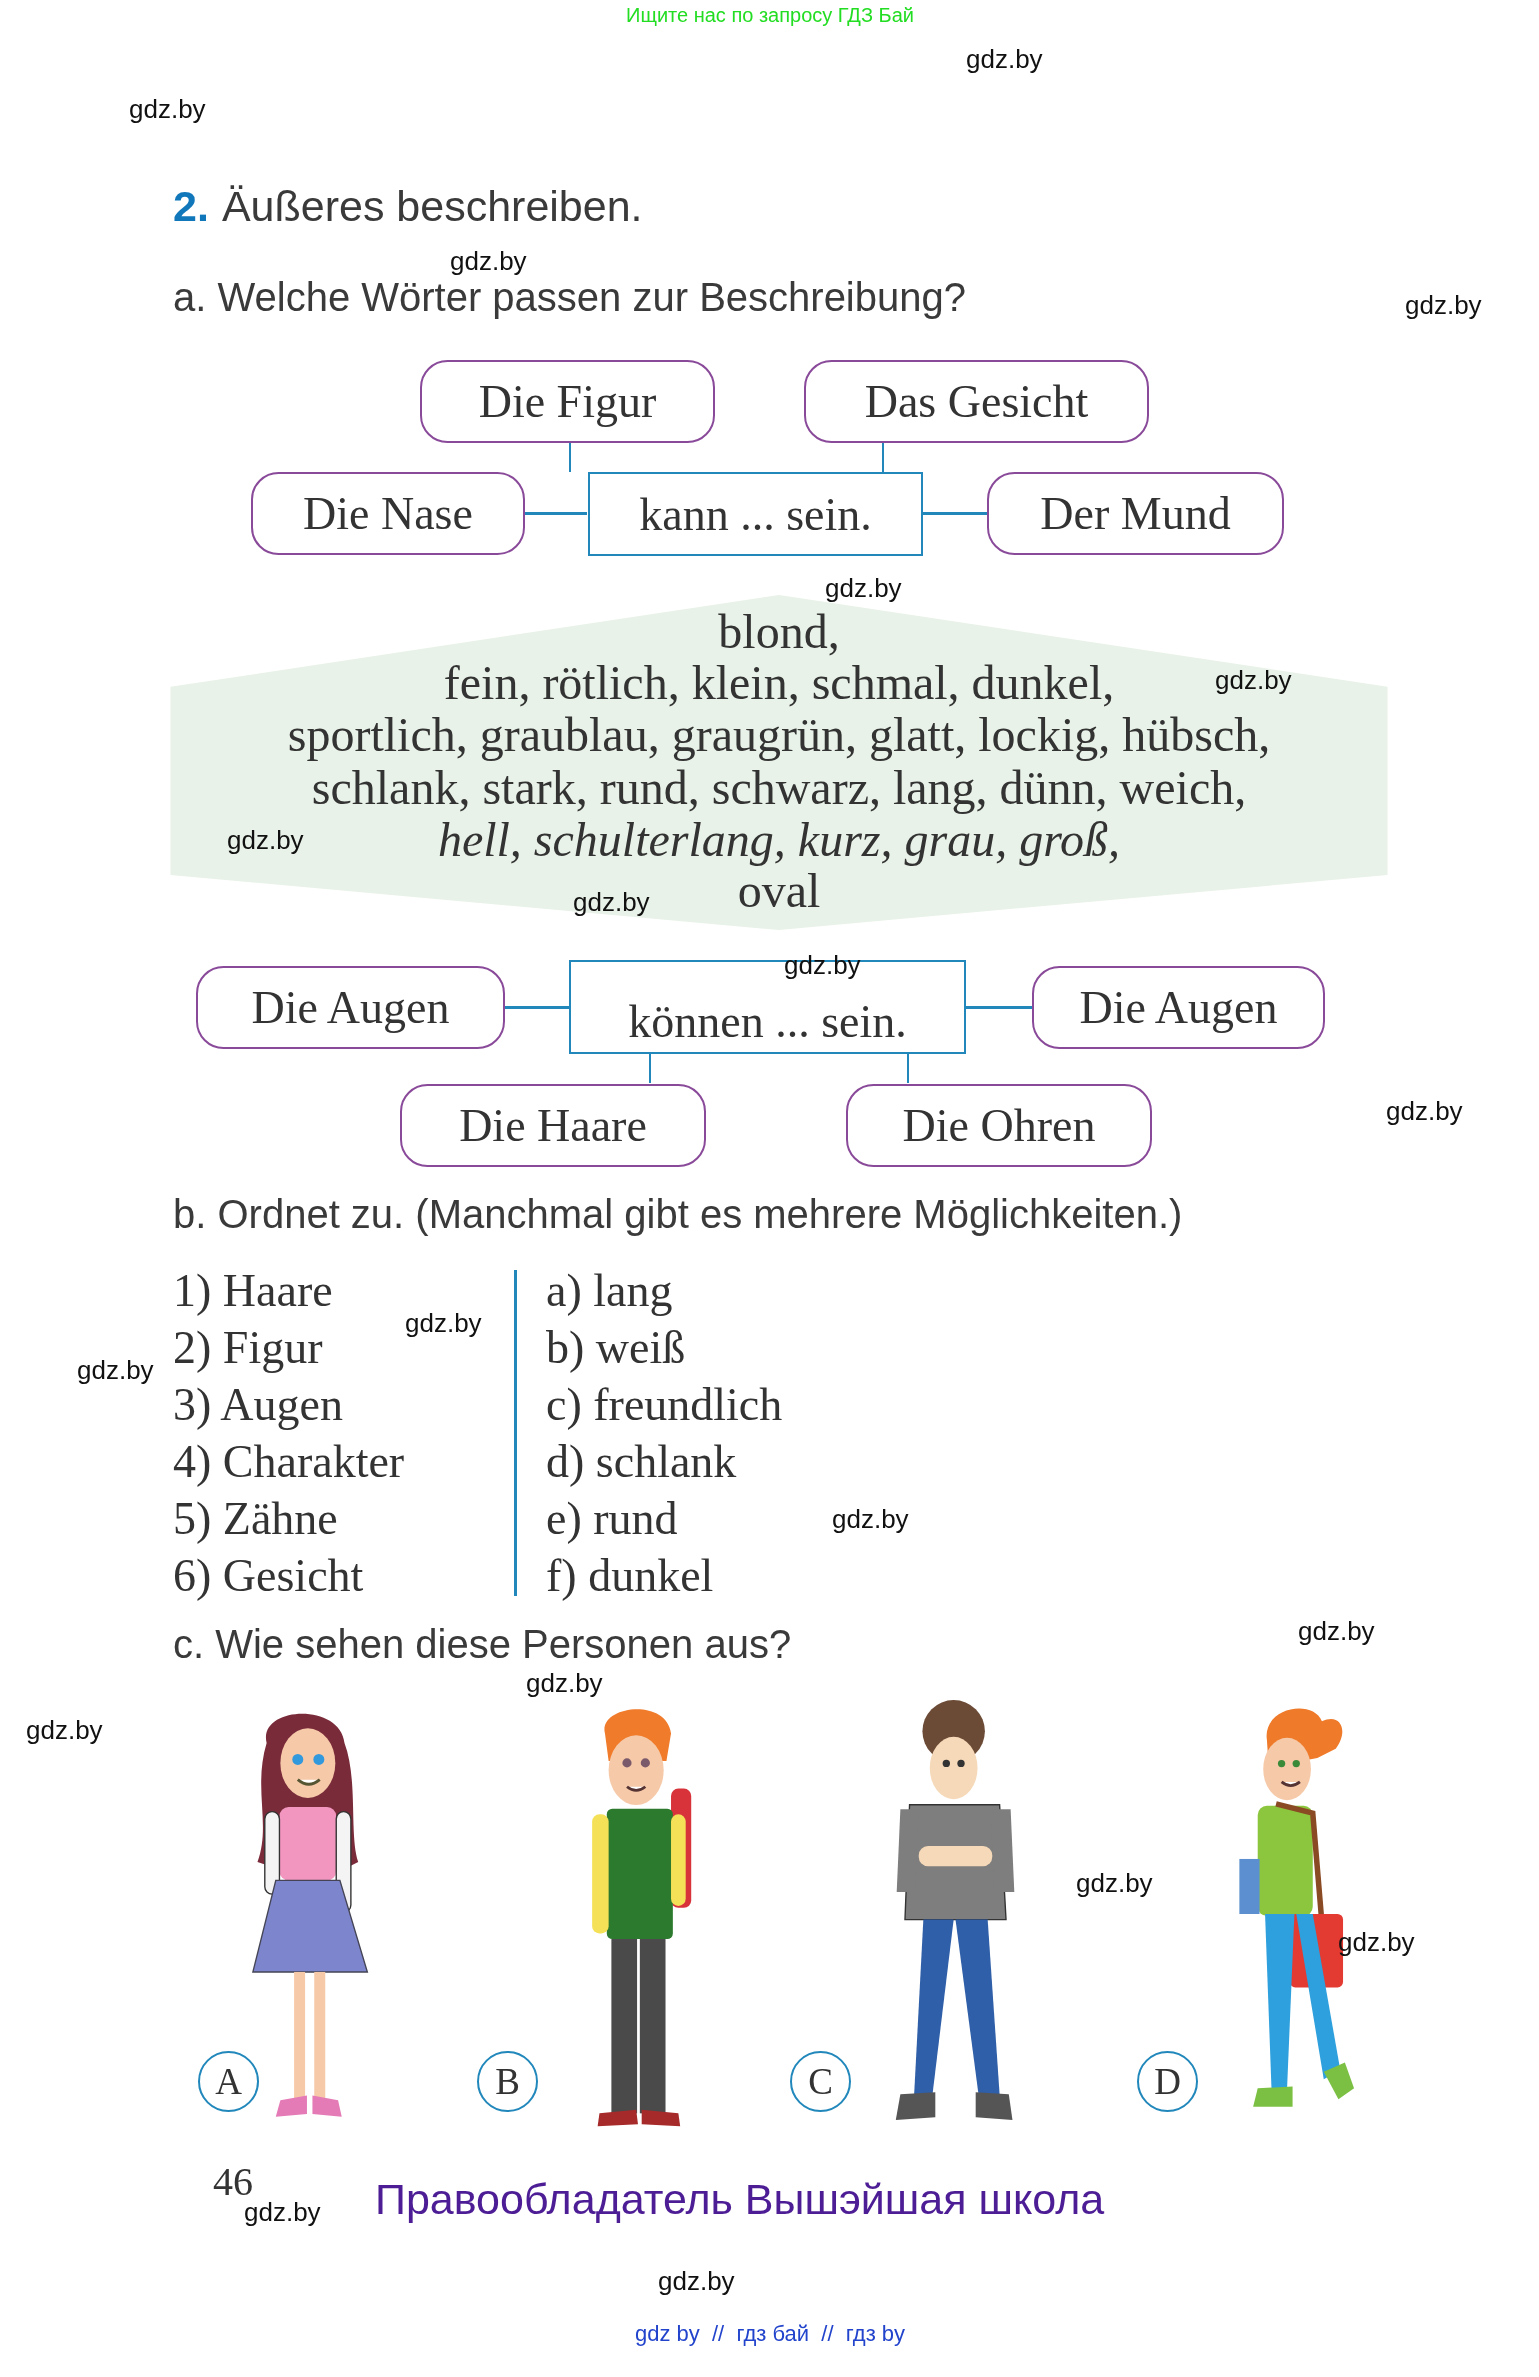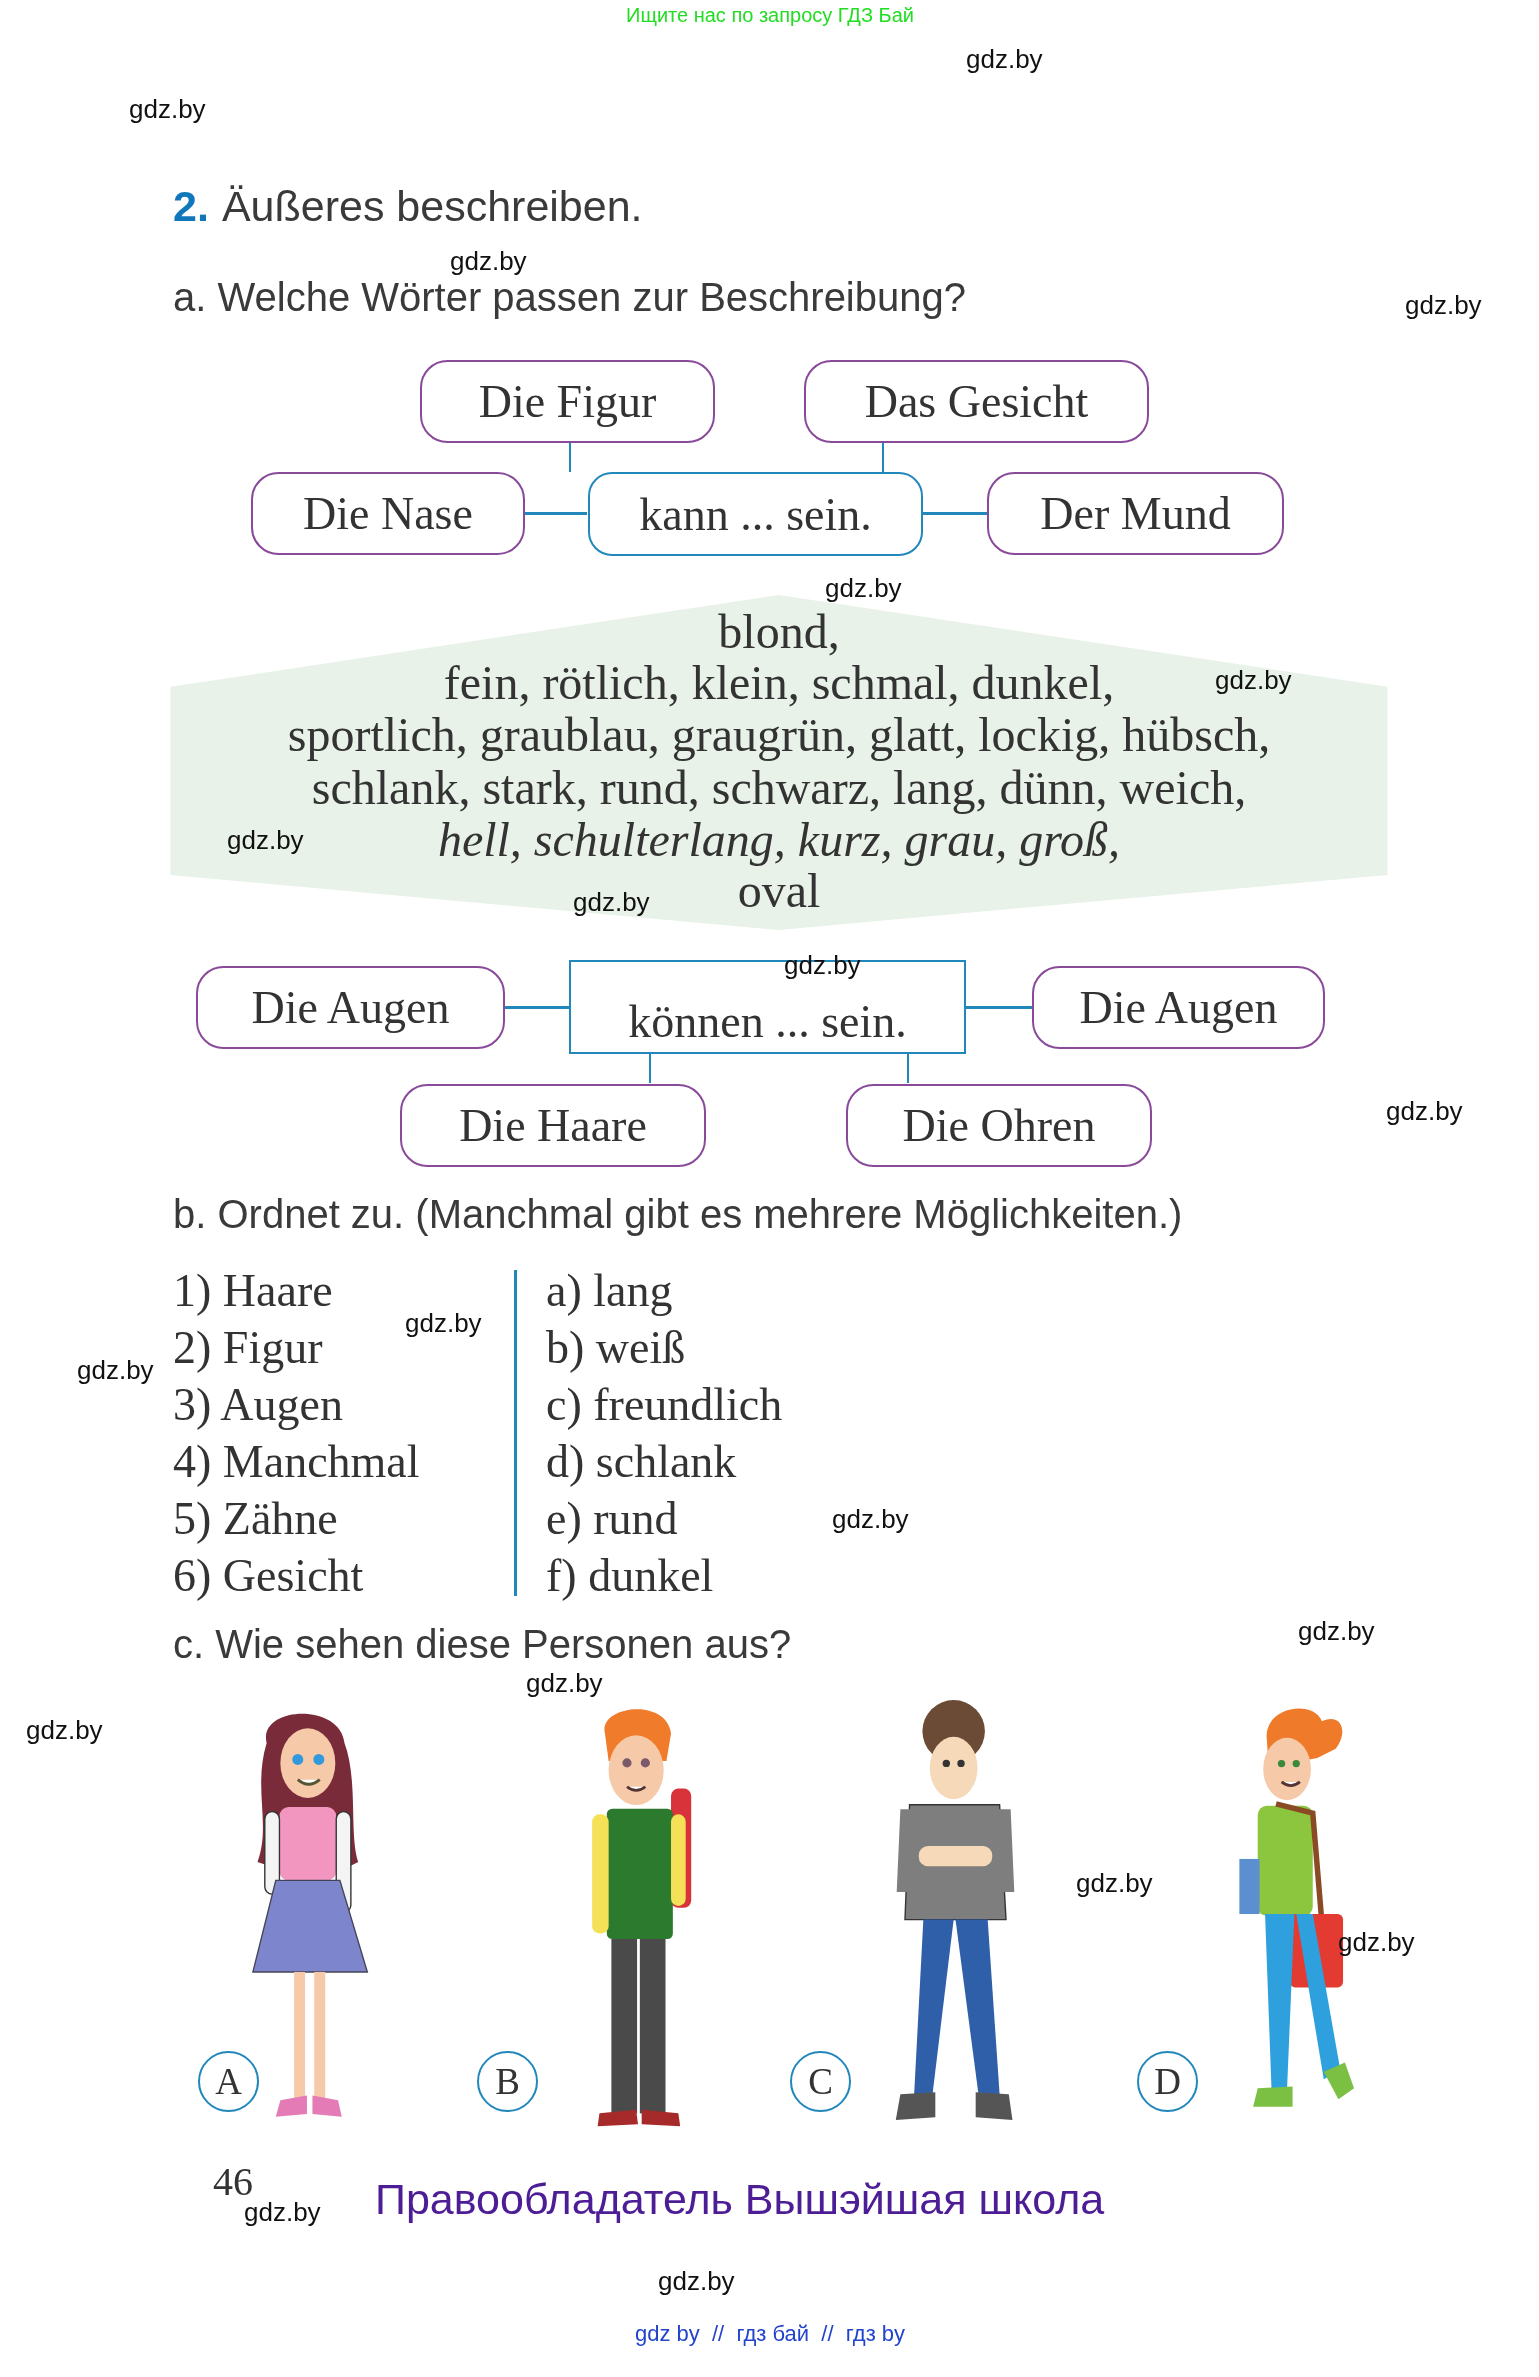--- a/index.html
+++ b/index.html
@@ -61,21 +61,21 @@
 
 <div>
   <div class="vline" style="left:569px;top:443px;height:29px;"></div>
   <div class="vline" style="left:882px;top:443px;height:29px;"></div>
   <div class="hline" style="left:524px;top:512px;width:63px;"></div>
   <div class="hline" style="left:923px;top:512px;width:64px;"></div>
 
   <div class="pill" style="left:420px;top:360px;width:295px;height:83px;">Die Figur</div>
   <div class="pill" style="left:804px;top:360px;width:345px;height:83px;">Das Gesicht</div>
   <div class="pill" style="left:251px;top:472px;width:274px;height:83px;">Die Nase</div>
-  <div class="cbox" style="left:588px;top:472px;width:335px;height:84px;border-radius:24px;">kann ... sein.</div>
+  <div class="cbox" style="left:588px;top:472px;width:335px;height:84px;">kann ... sein.</div>
   <div class="pill" style="left:987px;top:472px;width:297px;height:83px;">Der Mund</div>
 </div>
 
 <div class="wordbank">
   <svg width="1218" height="335" viewBox="0 0 1326 365">
     <polygon points="0,100 663,0 1326,100 1326,305 663,365 0,305" fill="#e8f2e8"></polygon>
   </svg>
   <div class="wb-lines">
     <div class="wb-line" style="top:11px;">blond,</div>
     <div class="wb-line" style="top:62px;">fein, rötlich, klein, schmal, dunkel,</div>
@@ -98,21 +98,21 @@
   <div class="pill" style="left:400px;top:1084px;width:306px;height:83px;">Die Haare</div>
   <div class="pill" style="left:846px;top:1084px;width:306px;height:83px;">Die Ohren</div>
 </div>
 
 <div class="heading h-sub" style="top:1192px;">b. Ordnet zu. (Manchmal gibt es mehrere Möglichkeiten.)</div>
 
 <div class="list" style="left:173px;top:1265px;">
   <div class="list-item" style="top:0px;"><span>1)</span> <span>Haare</span></div>
   <div class="list-item" style="top:57px;"><span>2)</span> <span>Figur</span></div>
   <div class="list-item" style="top:114px;"><span>3)</span> <span>Augen</span></div>
-  <div class="list-item" style="top:171px;"><span>4)</span> <span>Manchmal</span></div>
+  <div class="list-item" style="top:171px;"><span>4)</span> <span>Charakter</span></div>
   <div class="list-item" style="top:228px;"><span>5)</span> <span>Zähne</span></div>
   <div class="list-item" style="top:285px;"><span>6)</span> <span>Gesicht</span></div>
 </div>
 
 <div class="divider"></div>
 
 <div class="list" style="left:546px;top:1265px;">
   <div class="list-item" style="top:0px;"><span>a)</span> <span>lang</span></div>
   <div class="list-item" style="top:57px;"><span>b)</span> <span>weiß</span></div>
   <div class="list-item" style="top:114px;"><span>c)</span> <span>freundlich</span></div>

